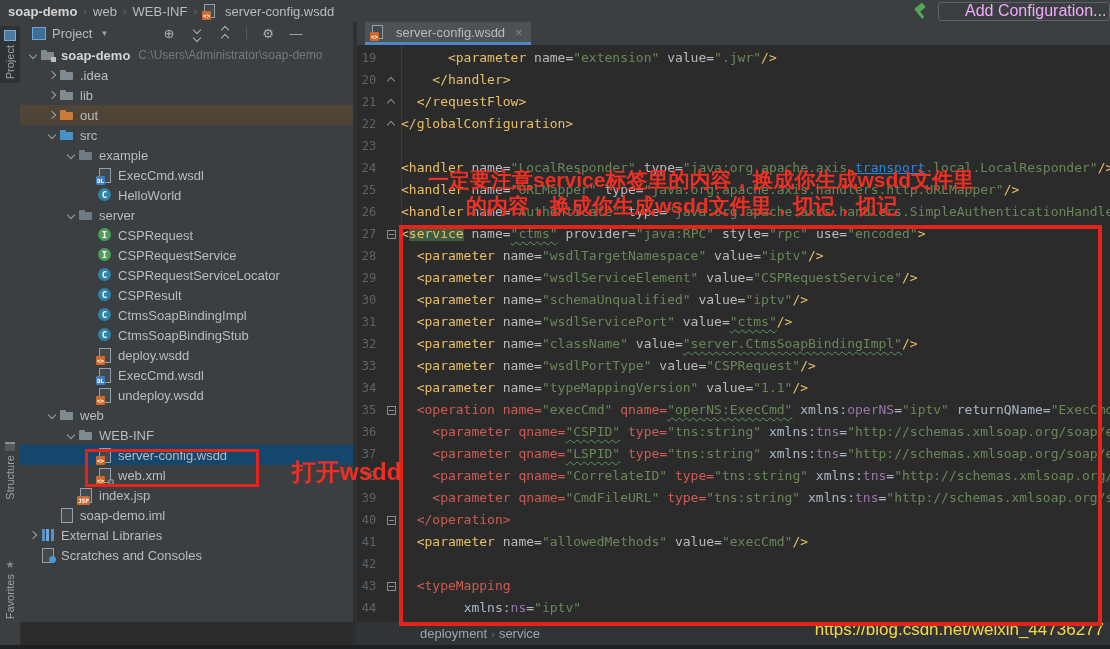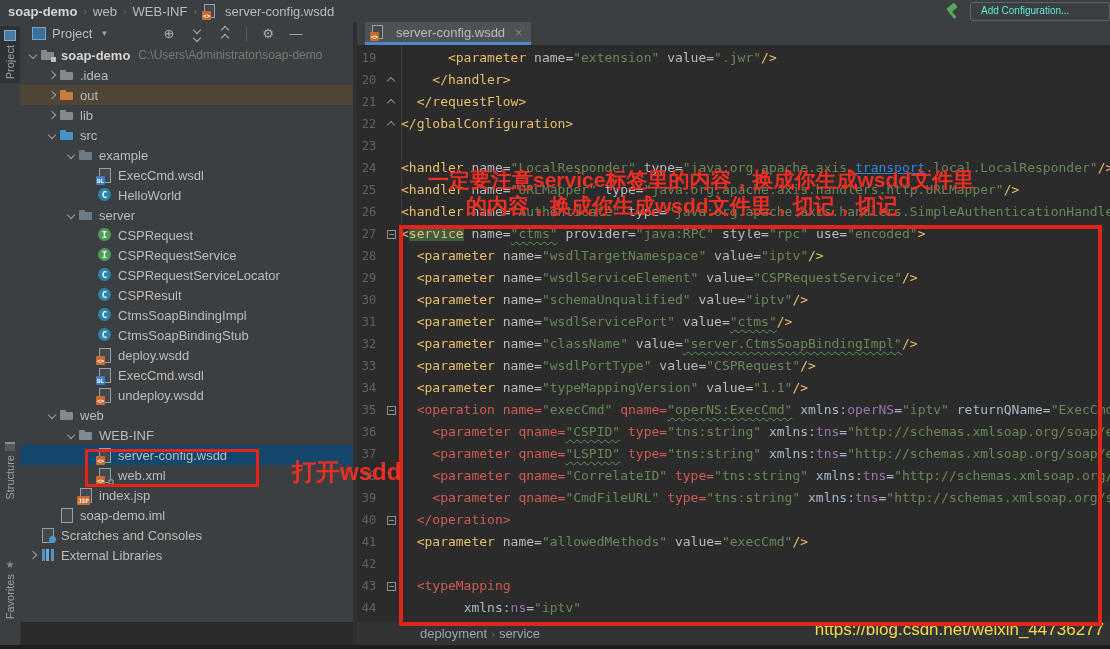--- a/index.html
+++ b/index.html
@@ -10,22 +10,22 @@
   #navbar{position:absolute;left:0;top:0;width:1110px;height:22px;background:#3C3F41;
           border-bottom:1px solid #292B2D;display:flex;align-items:center;font-size:13px;}
   #navbar .crumbs{display:flex;align-items:center;padding-left:8px;gap:4px;}
   #navbar .crumb{color:#BBBBBB;display:flex;align-items:center;gap:4px;}
   #navbar .crumb.bold{font-weight:bold;color:#D4D4D4;}
   #navbar .sep{color:#6E6E6E;font-size:11px;padding:0 2px;}
   #run-area{position:absolute;right:0;top:0;height:22px;display:flex;align-items:center;gap:10px;padding-right:0;}
   #hammer{width:16px;height:16px;position:relative;}
   #hammer .head{position:absolute;left:3px;top:2px;width:10px;height:6px;background:#57A559;transform:rotate(-40deg);border-radius:1px;}
   #hammer .handle{position:absolute;left:7px;top:7px;width:3px;height:9px;background:#57A559;transform:rotate(-40deg);border-radius:1px;}
-  #add-config{border:1px solid #5E6264;border-radius:3px;color:#5eead4;font-size:10px;
-              height:17px;line-height:16px;padding:0 10px;white-space:nowrap;background:transparent;width:118px;overflow:hidden;}
+  #add-config{border:1px solid #5E6264;border-radius:3px;color:#f0abfc;font-size:16px;
+              height:17px;line-height:16px;padding:0 26px;white-space:nowrap;background:transparent;width:118px;overflow:hidden;}
   
   #toolstrip{position:absolute;left:0;top:22px;width:20px;height:623px;background:#3C3F41;border-right:1px solid #323537;}
   .vtab{position:absolute;left:0;width:20px;display:flex;flex-direction:column;align-items:center;gap:4px;color:#9FA2A5;font-size:11px;}
   .vtab .vlabel{writing-mode:vertical-rl;transform:rotate(180deg);}
   .vtab.active{background:#2F3234;padding:4px 0;}
   .mini-ico{width:10px;height:9px;border:1px solid #7FA8C8;background:#4A7A9E;}
   .mini-grid{width:10px;height:9px;background:linear-gradient(#8A8D90,#8A8D90) 0 0/10px 2px no-repeat,#55585A;}
   .mini-star{color:#8A8D90;font-size:10px;line-height:10px;}
   
   #proj-header{position:absolute;left:20px;top:22px;width:333px;height:23px;background:#3C3F41;
@@ -190,169 +190,169 @@
       <div class="trow" style="padding-left: 25px;">
         <span class="tchev right">
           <span></span>
         </span>
         <span class="tico">
           <span class="fold-tab" style="background:#7F8B91"></span>
           <span class="fold-body" style="background:#7F8B91"></span>
         </span>
         <span class="tlabel">.idea</span>
       </div>
+      <div class="trow" style="padding-left: 25px;">
+        <span class="tchev right">
+          <span></span>
+        </span>
+        <span class="tico">
+          <span class="fold-tab" style="background:#7F8B91"></span>
+          <span class="fold-body" style="background:#7F8B91"></span>
+        </span>
+        <span class="tlabel">lib</span>
+      </div>
       <div class="trow hl-brown" style="padding-left: 25px;">
         <span class="tchev right">
           <span></span>
         </span>
         <span class="tico">
           <span class="fold-tab" style="background:#C97B3C"></span>
           <span class="fold-body" style="background:#C97B3C"></span>
         </span>
         <span class="tlabel">out</span>
       </div>
       <div class="trow" style="padding-left: 25px;">
-        <span class="tchev right">
+        <span class="tchev down">
+          <span></span>
+        </span>
+        <span class="tico">
+          <span class="fold-tab" style="background:#4793C9"></span>
+          <span class="fold-body" style="background:#4793C9"></span>
+        </span>
+        <span class="tlabel">src</span>
+      </div>
+      <div class="trow" style="padding-left: 44px;">
+        <span class="tchev down">
+          <span></span>
+        </span>
+        <span class="tico">
+          <span class="fold-tab" style="background:#6E7B85"></span>
+          <span class="fold-body" style="background:#6E7B85"></span>
+        </span>
+        <span class="tlabel">example</span>
+      </div>
+      <div class="trow" style="padding-left: 63px;">
+        <span class="tchev"></span>
+        <span class="tico">
+          <span class="page"></span>
+          <span class="badge" style="background:#3D7DBF">DL</span>
+        </span>
+        <span class="tlabel">ExecCmd.wsdl</span>
+      </div>
+      <div class="trow" style="padding-left: 63px;">
+        <span class="tchev"></span>
+        <span class="tico">
+          <span class="circ" style="background:#2E84A8;">C</span>
+        </span>
+        <span class="tlabel">HelloWorld</span>
+      </div>
+      <div class="trow" style="padding-left: 44px;">
+        <span class="tchev down">
+          <span></span>
+        </span>
+        <span class="tico">
+          <span class="fold-tab" style="background:#6E7B85"></span>
+          <span class="fold-body" style="background:#6E7B85"></span>
+        </span>
+        <span class="tlabel">server</span>
+      </div>
+      <div class="trow" style="padding-left: 63px;">
+        <span class="tchev"></span>
+        <span class="tico">
+          <span class="circ" style="background:#4E9E58;">I</span>
+        </span>
+        <span class="tlabel">CSPRequest</span>
+      </div>
+      <div class="trow" style="padding-left: 63px;">
+        <span class="tchev"></span>
+        <span class="tico">
+          <span class="circ" style="background:#4E9E58;">I</span>
+        </span>
+        <span class="tlabel">CSPRequestService</span>
+      </div>
+      <div class="trow" style="padding-left: 63px;">
+        <span class="tchev"></span>
+        <span class="tico">
+          <span class="circ" style="background:#2E84A8;">C</span>
+        </span>
+        <span class="tlabel">CSPRequestServiceLocator</span>
+      </div>
+      <div class="trow" style="padding-left: 63px;">
+        <span class="tchev"></span>
+        <span class="tico">
+          <span class="circ" style="background:#2E84A8;">C</span>
+        </span>
+        <span class="tlabel">CSPResult</span>
+      </div>
+      <div class="trow" style="padding-left: 63px;">
+        <span class="tchev"></span>
+        <span class="tico">
+          <span class="circ" style="background:#2E84A8;">C</span>
+        </span>
+        <span class="tlabel">CtmsSoapBindingImpl</span>
+      </div>
+      <div class="trow" style="padding-left: 63px;">
+        <span class="tchev"></span>
+        <span class="tico">
+          <span class="circ" style="background:#2E84A8;">C</span>
+        </span>
+        <span class="tlabel">CtmsSoapBindingStub</span>
+      </div>
+      <div class="trow" style="padding-left: 63px;">
+        <span class="tchev"></span>
+        <span class="tico">
+          <span class="page"></span>
+          <span class="badge" style="background:#C96A2F">&lt;&gt;</span>
+        </span>
+        <span class="tlabel">deploy.wsdd</span>
+      </div>
+      <div class="trow" style="padding-left: 63px;">
+        <span class="tchev"></span>
+        <span class="tico">
+          <span class="page"></span>
+          <span class="badge" style="background:#3D7DBF">DL</span>
+        </span>
+        <span class="tlabel">ExecCmd.wsdl</span>
+      </div>
+      <div class="trow" style="padding-left: 63px;">
+        <span class="tchev"></span>
+        <span class="tico">
+          <span class="page"></span>
+          <span class="badge" style="background:#C96A2F">&lt;&gt;</span>
+        </span>
+        <span class="tlabel">undeploy.wsdd</span>
+      </div>
+      <div class="trow" style="padding-left: 25px;">
+        <span class="tchev down">
           <span></span>
         </span>
         <span class="tico">
           <span class="fold-tab" style="background:#7F8B91"></span>
           <span class="fold-body" style="background:#7F8B91"></span>
         </span>
-        <span class="tlabel">lib</span>
-      </div>
-      <div class="trow" style="padding-left: 25px;">
-        <span class="tchev down">
-          <span></span>
-        </span>
-        <span class="tico">
-          <span class="fold-tab" style="background:#4793C9"></span>
-          <span class="fold-body" style="background:#4793C9"></span>
-        </span>
-        <span class="tlabel">src</span>
+        <span class="tlabel">web</span>
       </div>
       <div class="trow" style="padding-left: 44px;">
         <span class="tchev down">
           <span></span>
         </span>
         <span class="tico">
-          <span class="fold-tab" style="background:#6E7B85"></span>
-          <span class="fold-body" style="background:#6E7B85"></span>
-        </span>
-        <span class="tlabel">example</span>
-      </div>
-      <div class="trow" style="padding-left: 63px;">
-        <span class="tchev"></span>
-        <span class="tico">
-          <span class="page"></span>
-          <span class="badge" style="background:#3D7DBF">DL</span>
-        </span>
-        <span class="tlabel">ExecCmd.wsdl</span>
-      </div>
-      <div class="trow" style="padding-left: 63px;">
-        <span class="tchev"></span>
-        <span class="tico">
-          <span class="circ" style="background:#2E84A8;">C</span>
-        </span>
-        <span class="tlabel">HelloWorld</span>
-      </div>
-      <div class="trow" style="padding-left: 44px;">
-        <span class="tchev down">
-          <span></span>
-        </span>
-        <span class="tico">
-          <span class="fold-tab" style="background:#6E7B85"></span>
-          <span class="fold-body" style="background:#6E7B85"></span>
-        </span>
-        <span class="tlabel">server</span>
-      </div>
-      <div class="trow" style="padding-left: 63px;">
-        <span class="tchev"></span>
-        <span class="tico">
-          <span class="circ" style="background:#4E9E58;">I</span>
-        </span>
-        <span class="tlabel">CSPRequest</span>
-      </div>
-      <div class="trow" style="padding-left: 63px;">
-        <span class="tchev"></span>
-        <span class="tico">
-          <span class="circ" style="background:#4E9E58;">I</span>
-        </span>
-        <span class="tlabel">CSPRequestService</span>
-      </div>
-      <div class="trow" style="padding-left: 63px;">
-        <span class="tchev"></span>
-        <span class="tico">
-          <span class="circ" style="background:#2E84A8;">C</span>
-        </span>
-        <span class="tlabel">CSPRequestServiceLocator</span>
-      </div>
-      <div class="trow" style="padding-left: 63px;">
-        <span class="tchev"></span>
-        <span class="tico">
-          <span class="circ" style="background:#2E84A8;">C</span>
-        </span>
-        <span class="tlabel">CSPResult</span>
-      </div>
-      <div class="trow" style="padding-left: 63px;">
-        <span class="tchev"></span>
-        <span class="tico">
-          <span class="circ" style="background:#2E84A8;">C</span>
-        </span>
-        <span class="tlabel">CtmsSoapBindingImpl</span>
-      </div>
-      <div class="trow" style="padding-left: 63px;">
-        <span class="tchev"></span>
-        <span class="tico">
-          <span class="circ" style="background:#2E84A8;">C</span>
-        </span>
-        <span class="tlabel">CtmsSoapBindingStub</span>
-      </div>
-      <div class="trow" style="padding-left: 63px;">
-        <span class="tchev"></span>
-        <span class="tico">
-          <span class="page"></span>
-          <span class="badge" style="background:#C96A2F">&lt;&gt;</span>
-        </span>
-        <span class="tlabel">deploy.wsdd</span>
-      </div>
-      <div class="trow" style="padding-left: 63px;">
-        <span class="tchev"></span>
-        <span class="tico">
-          <span class="page"></span>
-          <span class="badge" style="background:#3D7DBF">DL</span>
-        </span>
-        <span class="tlabel">ExecCmd.wsdl</span>
-      </div>
-      <div class="trow" style="padding-left: 63px;">
-        <span class="tchev"></span>
-        <span class="tico">
-          <span class="page"></span>
-          <span class="badge" style="background:#C96A2F">&lt;&gt;</span>
-        </span>
-        <span class="tlabel">undeploy.wsdd</span>
-      </div>
-      <div class="trow" style="padding-left: 25px;">
-        <span class="tchev down">
-          <span></span>
-        </span>
-        <span class="tico">
           <span class="fold-tab" style="background:#7F8B91"></span>
           <span class="fold-body" style="background:#7F8B91"></span>
         </span>
-        <span class="tlabel">web</span>
-      </div>
-      <div class="trow" style="padding-left: 44px;">
-        <span class="tchev down">
-          <span></span>
-        </span>
-        <span class="tico">
-          <span class="fold-tab" style="background:#7F8B91"></span>
-          <span class="fold-body" style="background:#7F8B91"></span>
-        </span>
         <span class="tlabel">WEB-INF</span>
       </div>
       <div class="trow selected" style="padding-left: 63px;">
         <span class="tchev"></span>
         <span class="tico">
           <span class="page"></span>
           <span class="badge" style="background:#C96A2F">&lt;&gt;</span>
         </span>
         <span class="tlabel">server-config.wsdd</span>
       </div>
@@ -374,35 +374,35 @@
         <span class="tlabel">index.jsp</span>
       </div>
       <div class="trow" style="padding-left: 25px;">
         <span class="tchev"></span>
         <span class="tico">
           <span class="page"></span>
         </span>
         <span class="tlabel">soap-demo.iml</span>
       </div>
       <div class="trow" style="padding-left: 6px;">
+        <span class="tchev right">
+          <span></span>
+        </span>
+        <span class="tico">
+          <span class="bars"></span>
+        </span>
+        <span class="tlabel">External Libraries</span>
+      </div>
+      <div class="trow" style="padding-left: 6px;">
         <span class="tchev"></span>
         <span class="tico">
           <span class="page"></span>
           <span style="position:absolute;right:0;bottom:0;width:7px;height:7px;border-radius:50%;background:#4B97D2;"></span>
         </span>
         <span class="tlabel">Scratches and Consoles</span>
-      </div>
-      <div class="trow" style="padding-left: 6px;">
-        <span class="tchev right">
-          <span></span>
-        </span>
-        <span class="tico">
-          <span class="bars"></span>
-        </span>
-        <span class="tlabel">External Libraries</span>
       </div>
     </div>
 
   <div id="splitter"></div>
 
   <div id="tabbar">
     <div id="tab">
       <span class="tico" style="width:14px;height:14px;">
         <span class="page" style="left:1px;top:0;width:9px;height:12px;"></span>
         <span class="badge" style="background:#C96A2F;">&lt;&gt;</span>

